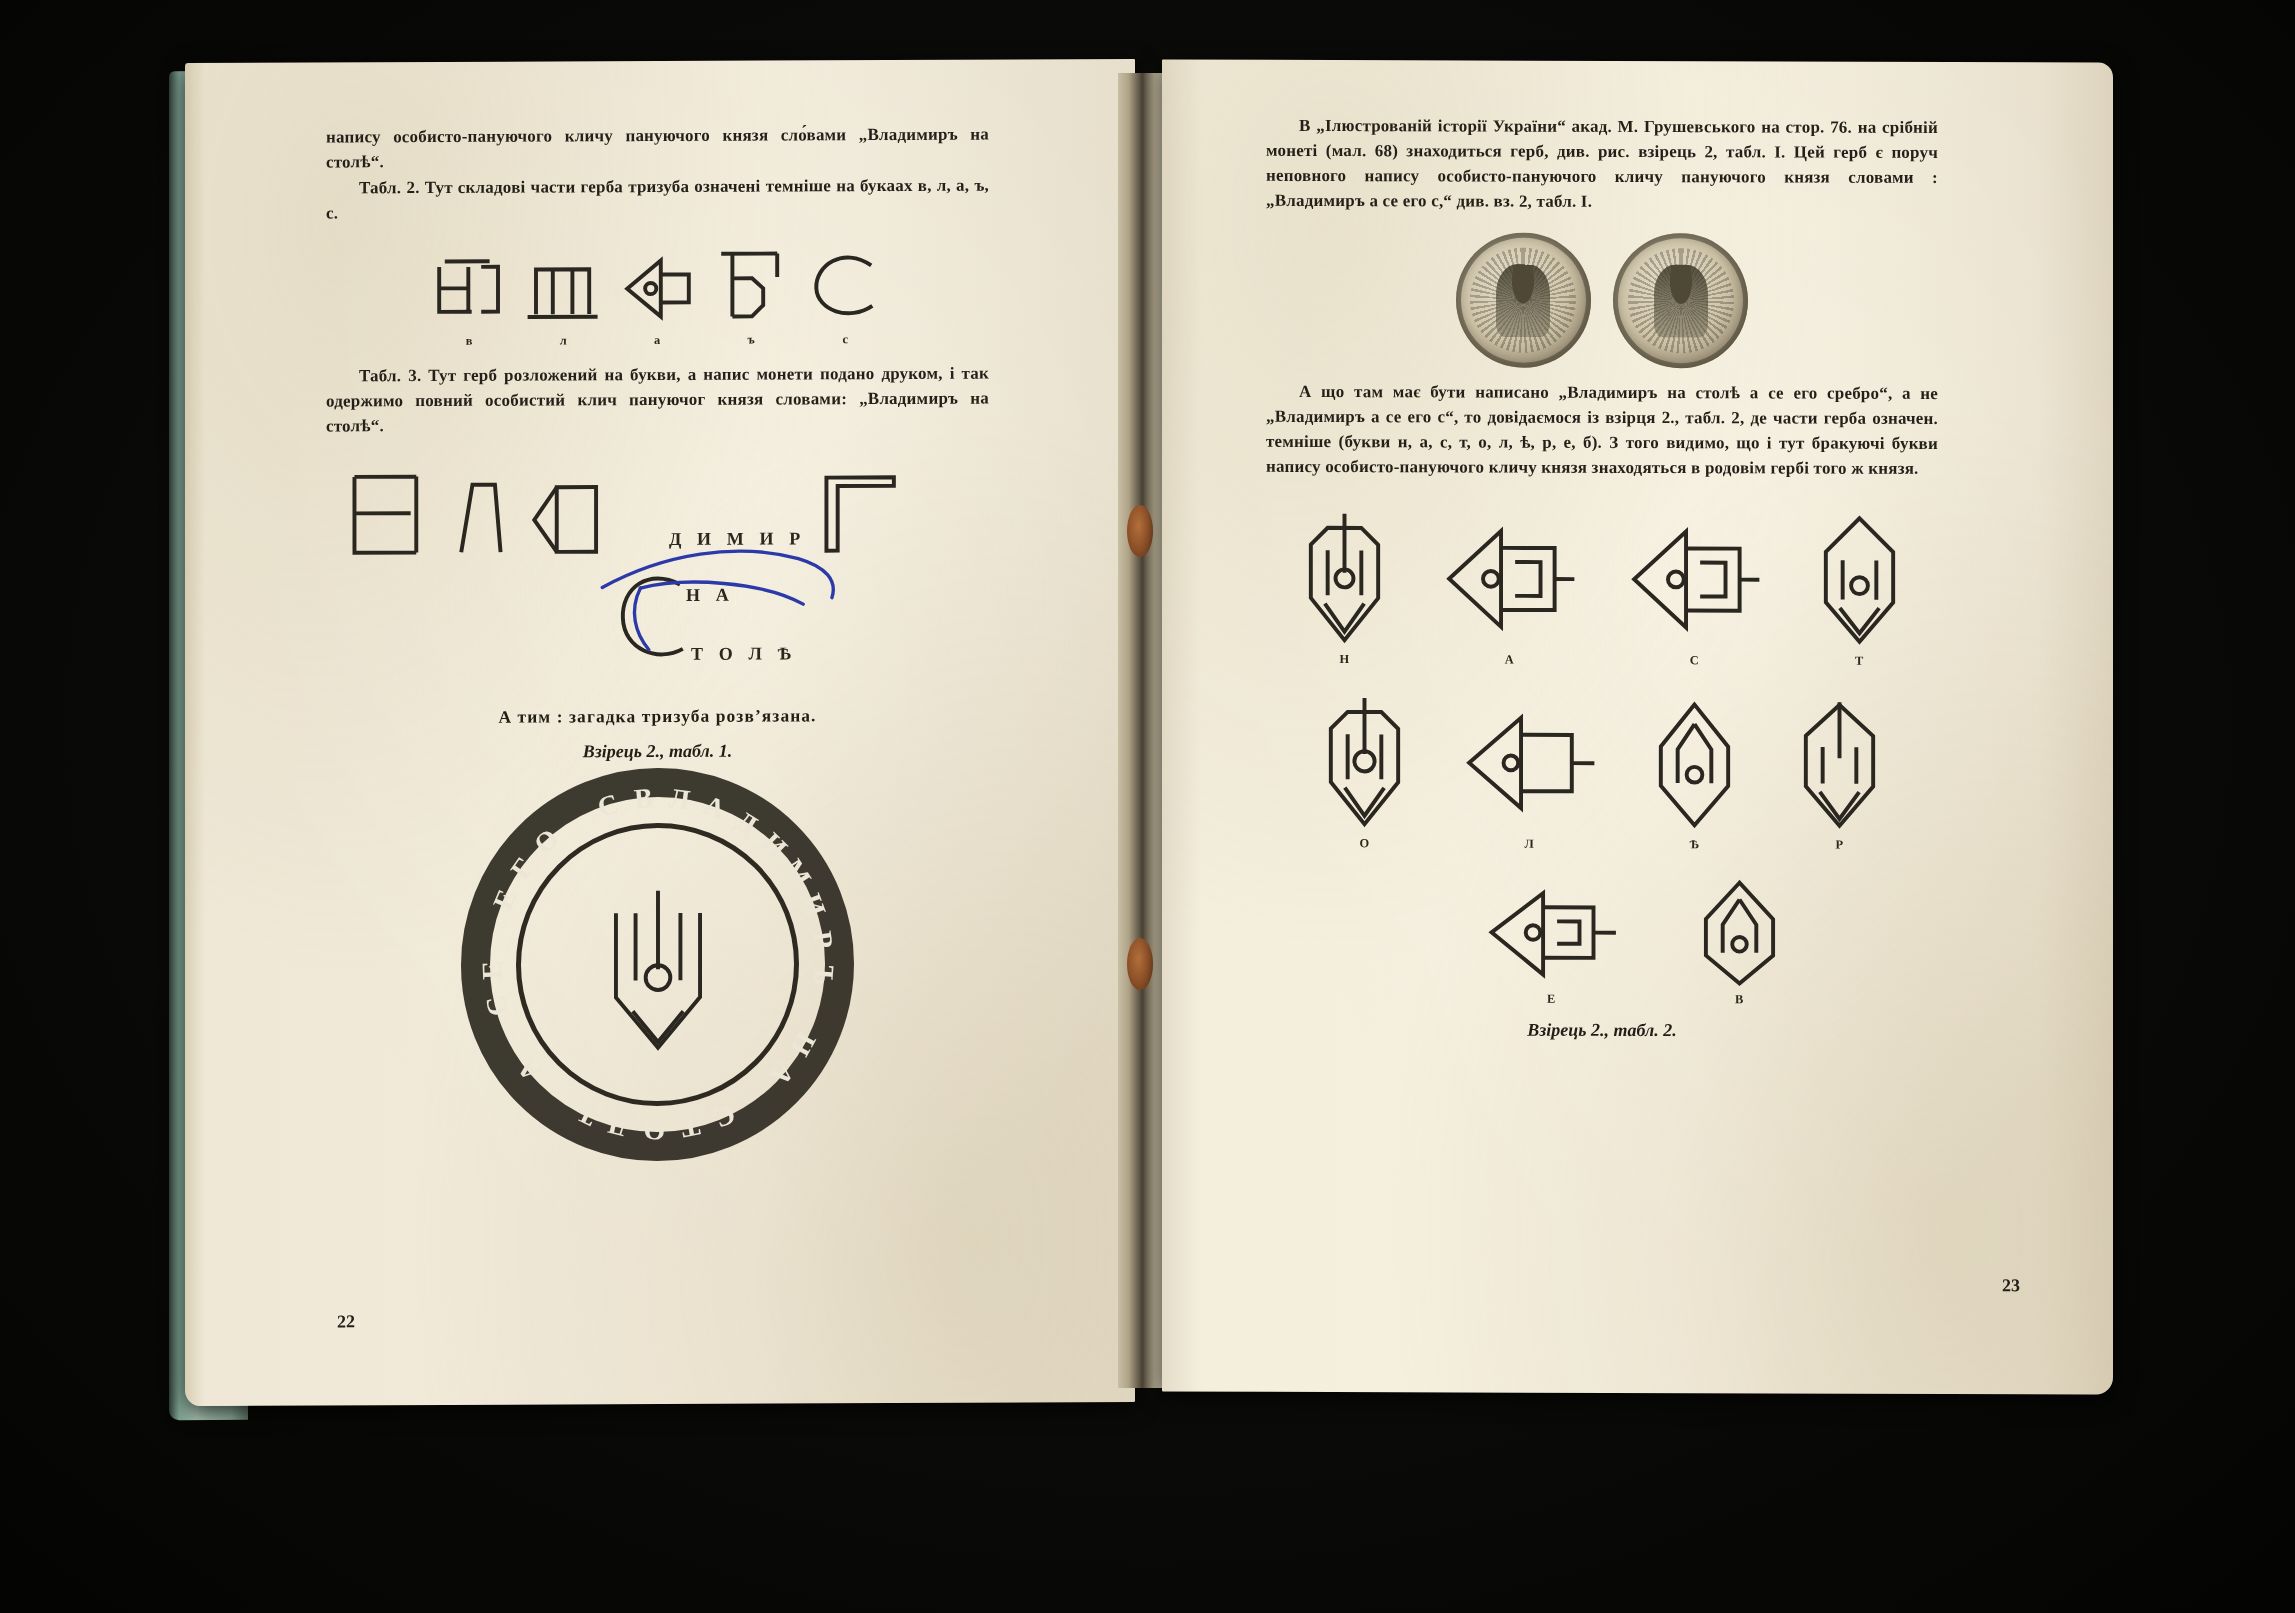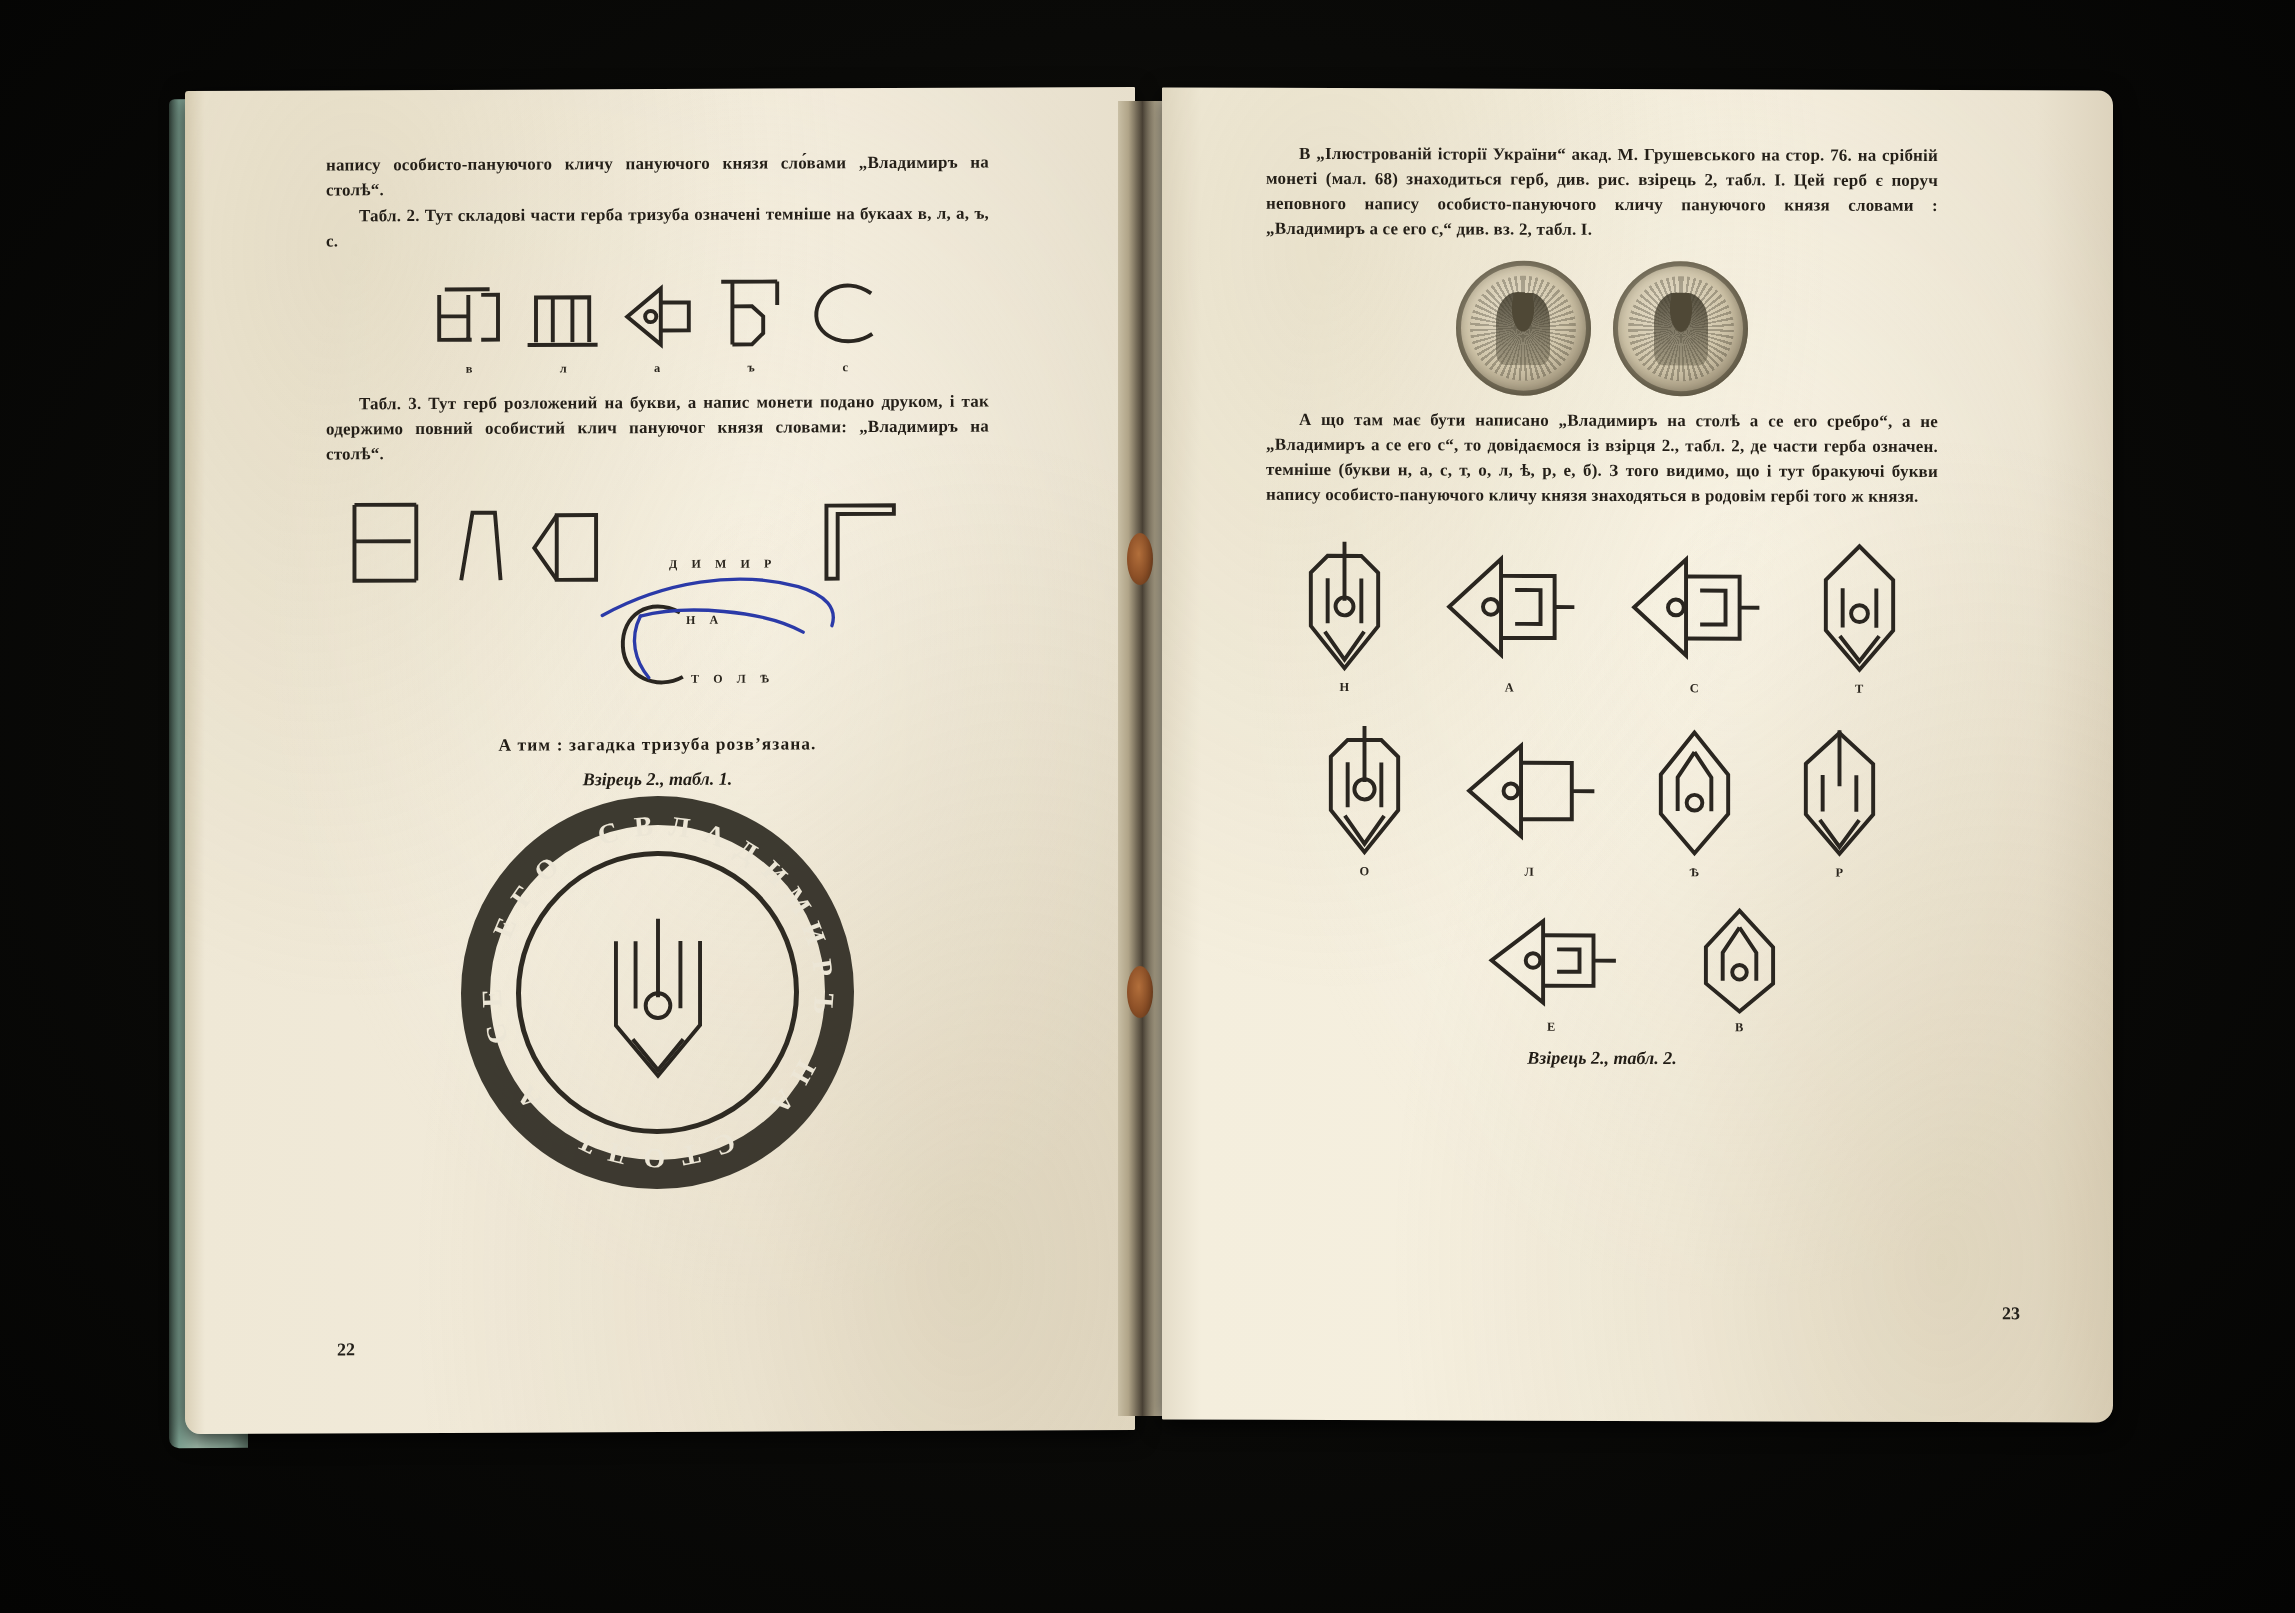--- a/index.html
+++ b/index.html
@@ -17,21 +17,21 @@
     position: relative;
     width: 2295px;
     height: 1614px;
     background: radial-gradient(ellipse at 50% 45%, #16150f 0%, #0a0a08 55%, #040403 100%);
   }
 
   
   #book {
     position: absolute;
     left: 185px;
-    top: 89px;
+    top: 61px;
     width: 2111px;
     height: 1388px;
   }
 
   .page {
     position: absolute;
     top: 0;
     background: #efe9d8;
     box-shadow: 0 5.6px 22.5px rgba(0,0,0,0.75);
   }
@@ -172,21 +172,21 @@
     position: absolute;
     stroke: #2b3aa8;
     fill: none;
     stroke-width: 6;
     stroke-linecap: round;
     pointer-events: none;
   }
 
   
   .smallcaps {
-    font-size: 12px;
+    font-size: 18px;
     letter-spacing: 5.6px;
     color: #2b261e;
     font-weight: 600;
   }
 
   
   .coins {
     display: flex;
     justify-content: center;
     gap: 22.5px;

